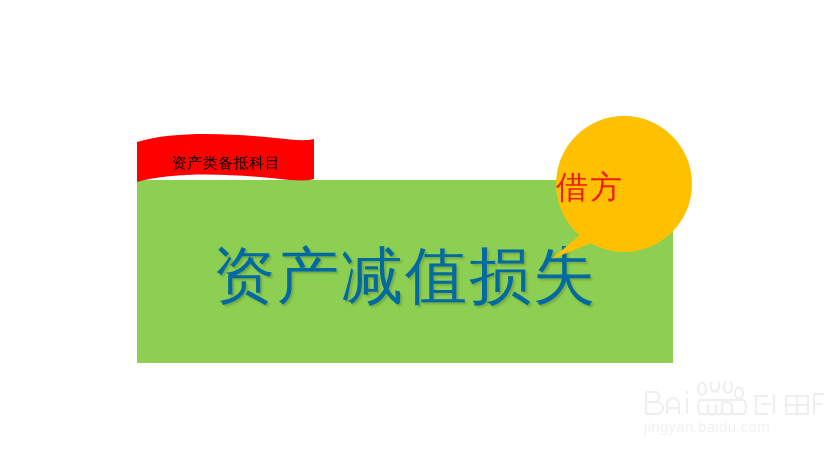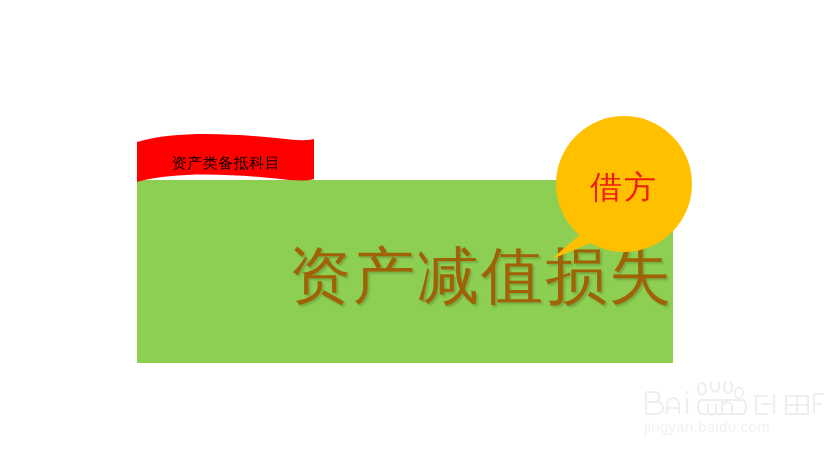--- a/index.html
+++ b/index.html
@@ -31,22 +31,22 @@
   }
 
   
   .main-title {
     position: absolute;
     left: 137px;
     top: 236px;
     width: 536px;
     height: 80px;
     line-height: 80px;
-    text-align: right;
-    color: #a16207;
+    text-align: center;
+    color: #0369a1;
     font-family: "Liberation Serif", "DejaVu Serif", serif;
     font-size: 62px;
     letter-spacing: 2px;
     text-shadow: 2px 2px 2px rgba(90,130,50,0.45);
     white-space: nowrap;
   }
 
   
   .ribbon-wrap {
     position: absolute;
@@ -88,21 +88,20 @@
     width: 152px;
     height: 150px;
   }
   .bubble-label {
     position: absolute;
     left: 556px;
     top: 166px;
     width: 136px;
     height: 42px;
     line-height: 42px;
-    text-align: center;
     color: #EE1C11;
     font-family: "Liberation Serif", "DejaVu Serif", serif;
     font-size: 32px;
     letter-spacing: 2px;
     white-space: nowrap;
   }
 
   
   .watermark {
     position: absolute;

